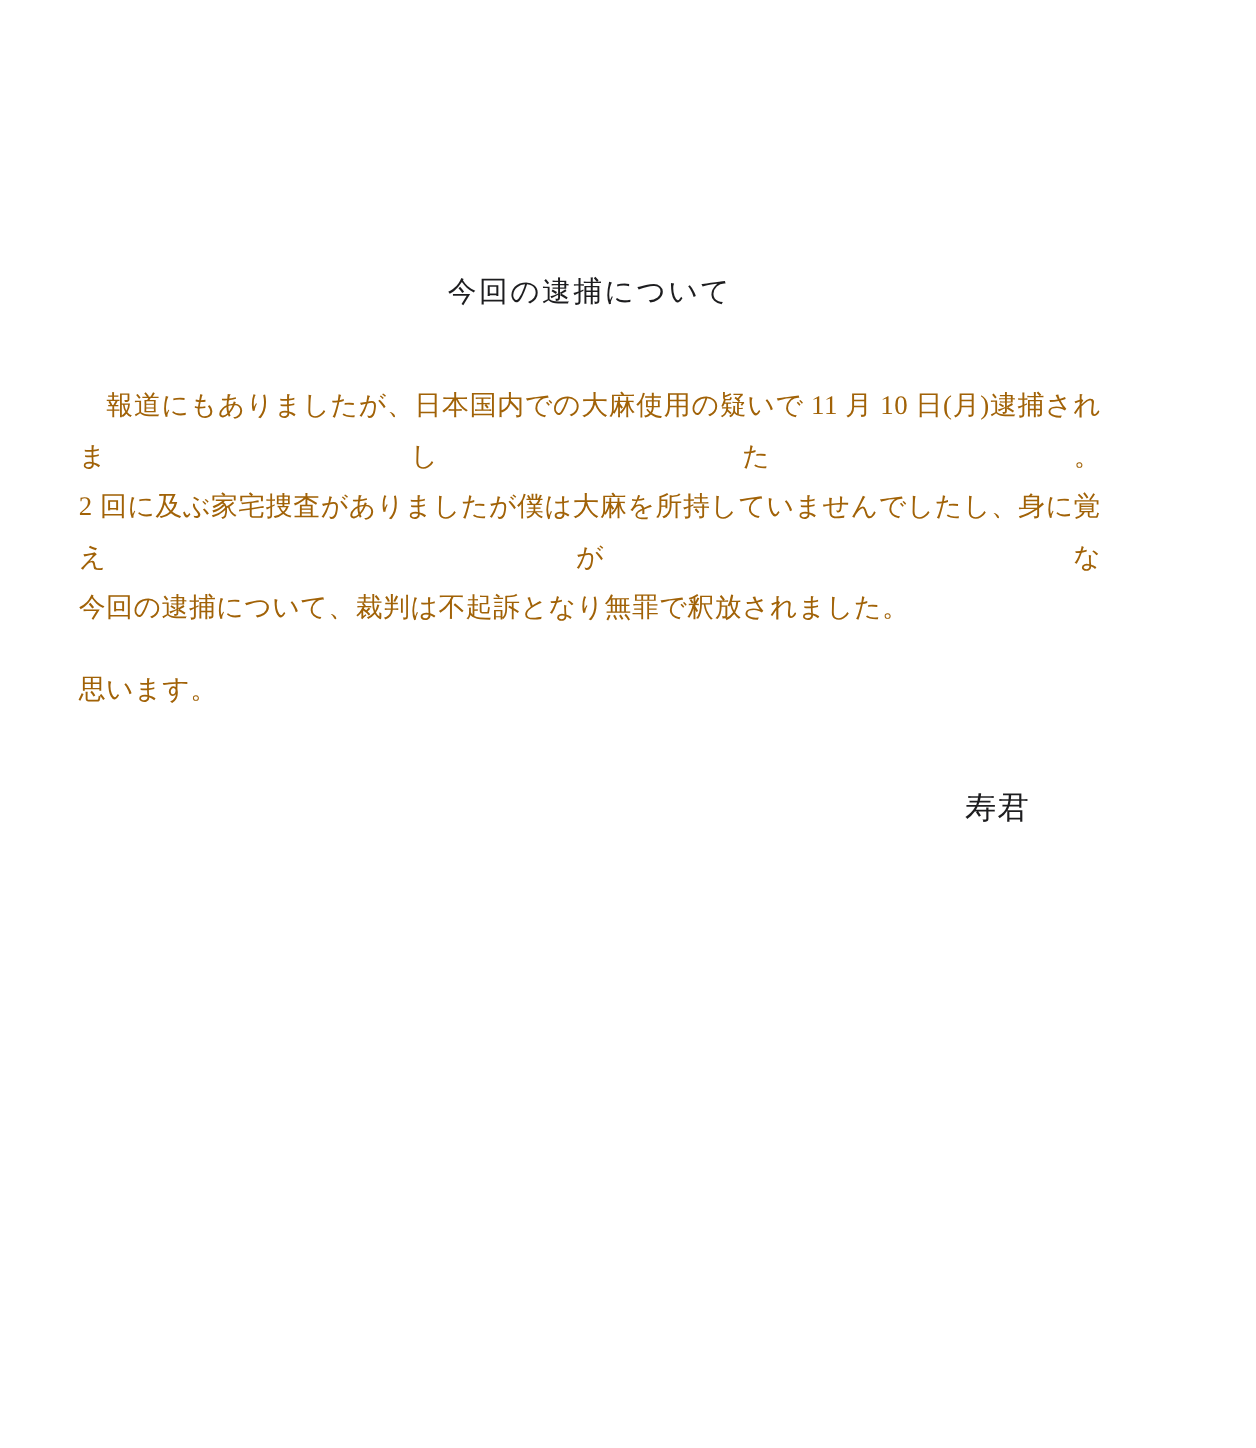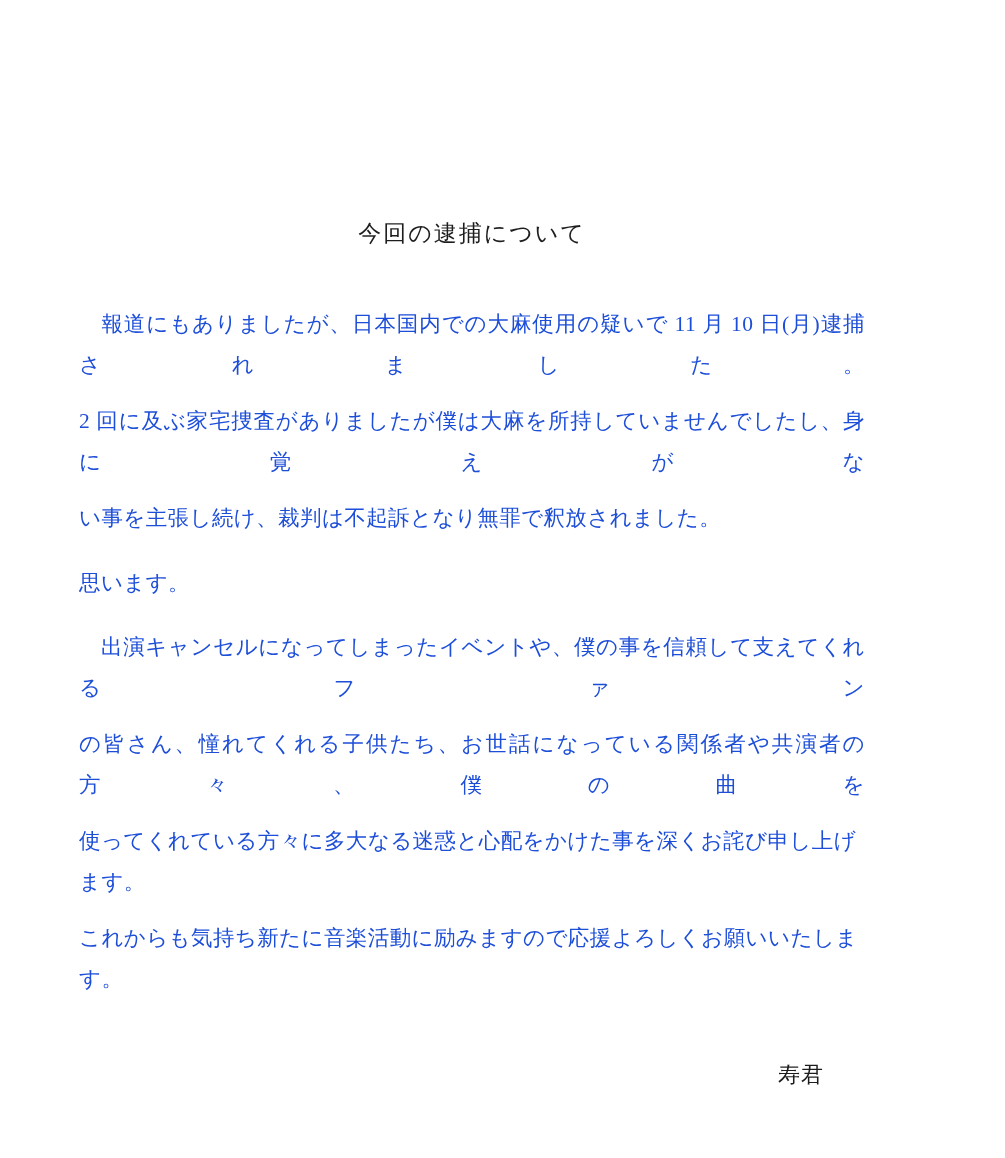--- a/index.html
+++ b/index.html
@@ -27,60 +27,54 @@
     font-weight: 400;
     line-height: 40px;
     text-align: center;
     letter-spacing: 2px;
     color: #1d1d1f;
   }
   .para {
     margin: 0 0 24px 0;
   }
   .line {
-    margin: 16px;
+    margin: 0;
     font-size: 21.5px;
     line-height: 40.5px;
     letter-spacing: 0.4px;
     text-align: left;
-    color: #1d4ed8;
+    color: #a16207;
   }
   .line.full {
     text-align: justify;
     text-align-last: justify;
   }
   .signature {
     margin-top: 56px;
     padding-right: 57px;
-    font-size: 22px;
+    font-size: 25px;
     line-height: 40px;
     text-align: right;
     letter-spacing: 1px;
     color: #1d1d1f;
   }
 </style>
 </head>
 <body>
 
 <div class="page">
 
   <h1 class="title">今回の逮捕について</h1>
 
   <div class="para">
     <p class="line full">　報道にもありましたが、日本国内での大麻使用の疑いで 11 月 10 日(月)逮捕されました。</p>
     <p class="line full">2 回に及ぶ家宅捜査がありましたが僕は大麻を所持していませんでしたし、身に覚えがな</p>
-    <p class="line">い事を主張し続け、裁判は不起訴となり無罪で釈放されました。</p>
+    <p class="line">今回の逮捕について、裁判は不起訴となり無罪で釈放されました。</p>
   </div>
 
   <div class="para">
     <p class="line">思います。</p>
   </div>
 
-  <div class="para">
-    <p class="line full">　出演キャンセルになってしまったイベントや、僕の事を信頼して支えてくれるファン</p>
-    <p class="line full">の皆さん、憧れてくれる子供たち、お世話になっている関係者や共演者の方々、僕の曲を</p>
-    <p class="line">使ってくれている方々に多大なる迷惑と心配をかけた事を深くお詫び申し上げます。</p>
-    <p class="line">これからも気持ち新たに音楽活動に励みますので応援よろしくお願いいたします。</p>
-  </div>
 
   <div class="signature">寿君</div>
 
 </div>
 
 </body></html>

